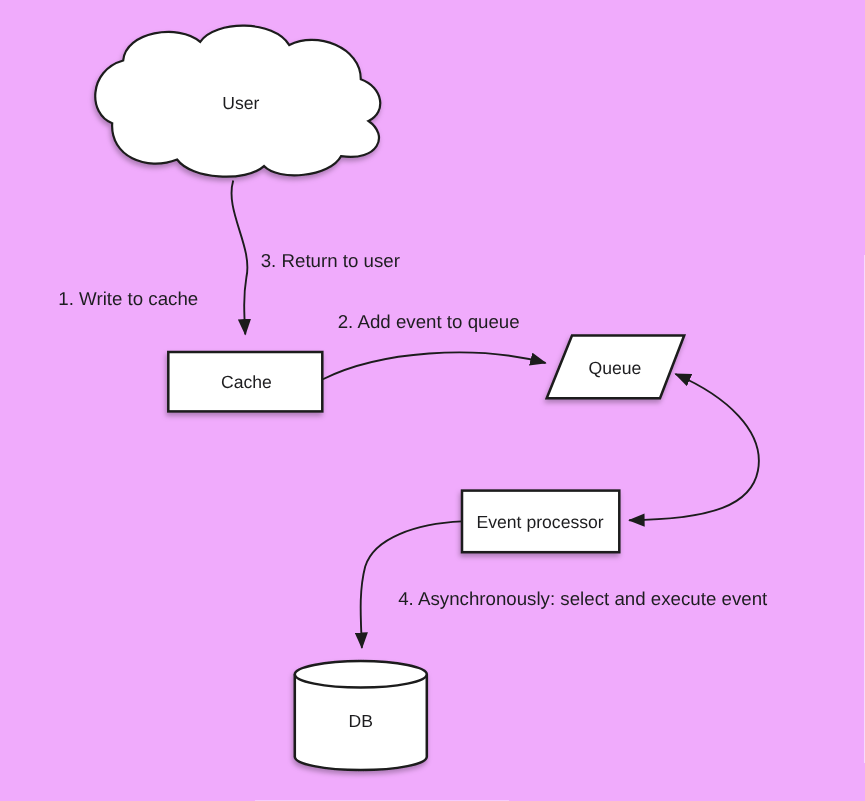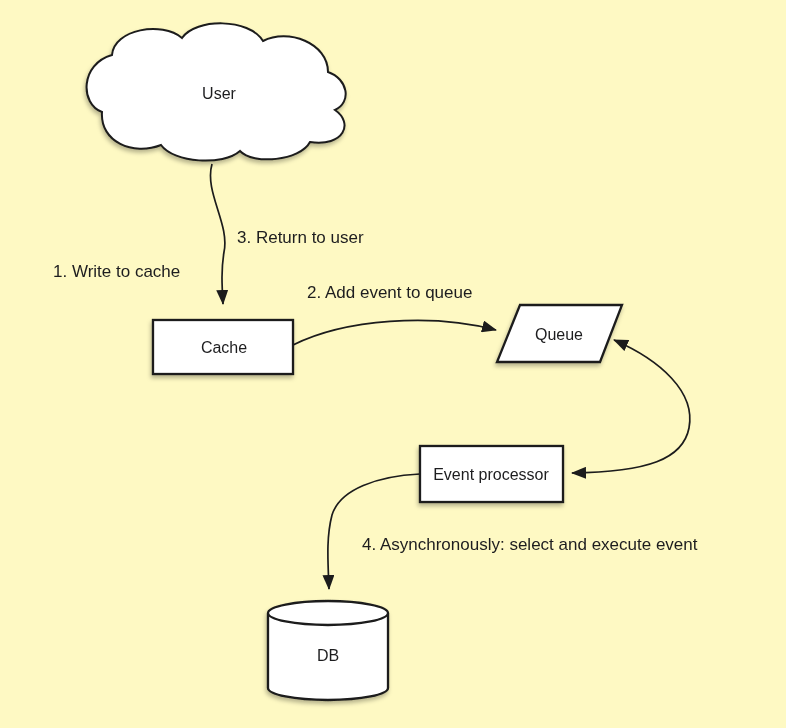--- a/index.html
+++ b/index.html
@@ -5,21 +5,21 @@
   html, body {
     margin: 0;
     padding: 0;
     background: #ffffff;
     font-family: "Liberation Sans", sans-serif;
   }
   .canvas {
     position: relative;
     width: 786px;
     height: 728px;
-    background: #fef9c3;
+    background: #f0abfc;
     overflow: hidden;
   }
   svg { display: block; }
   .node-shape {
     fill: #ffffff;
     stroke: #1c1c1c;
     stroke-width: 2.3;
   }
   .cloud-shape {
     fill: #ffffff;

